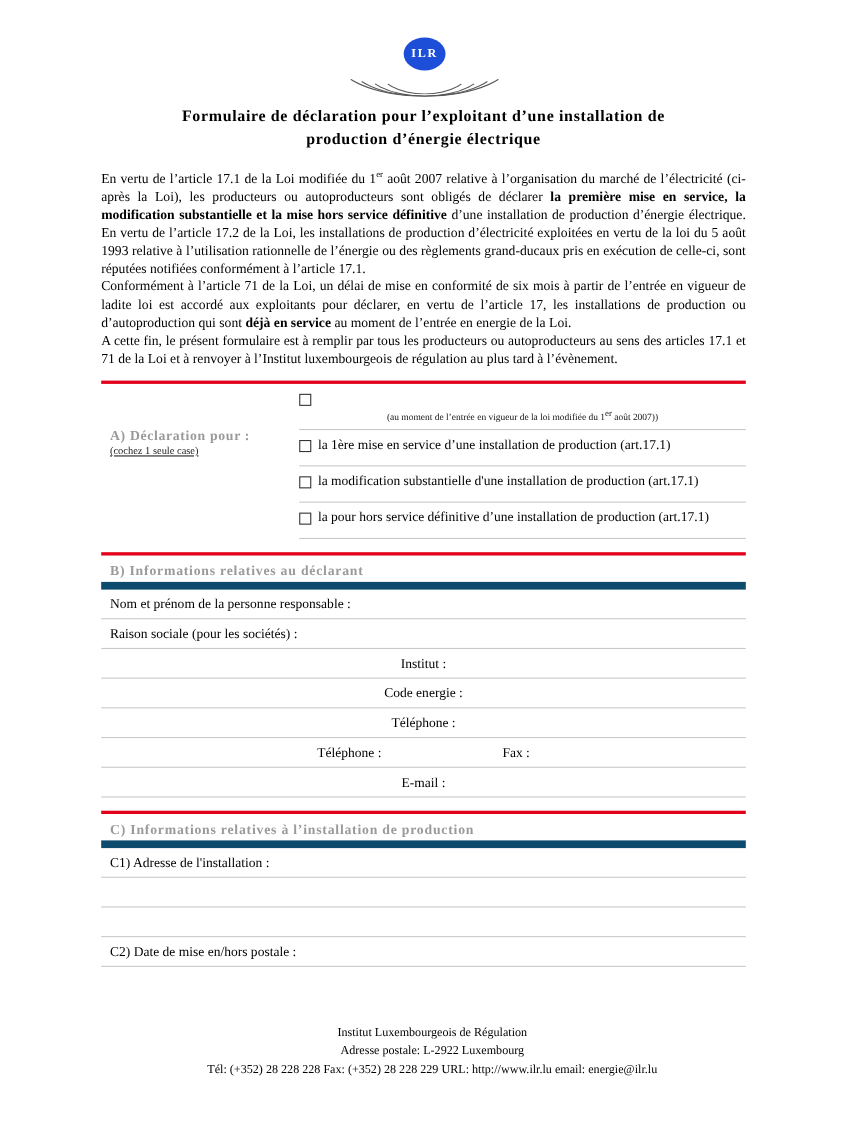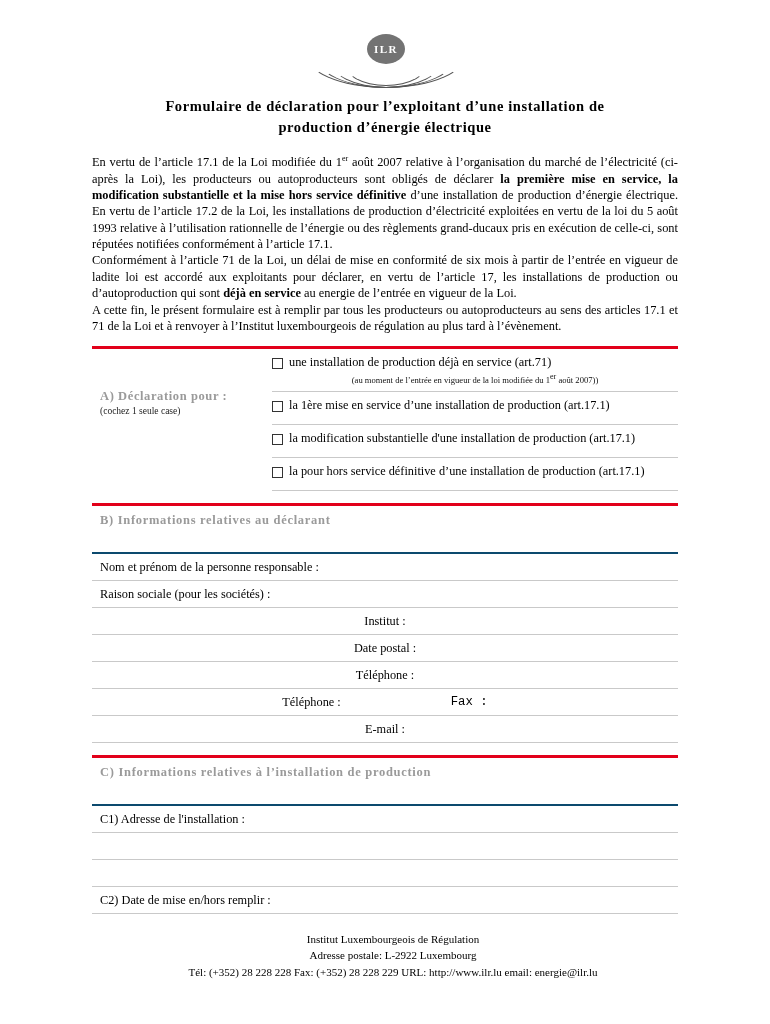--- a/index.html
+++ b/index.html
@@ -34,21 +34,21 @@
     width: 180px;
     height: 62px;
   }
   .logo .disc {
     position: absolute;
     left: 72px;
     top: 0px;
     width: 38px;
     height: 30px;
     border-radius: 50%;
-    background: #737373;
+    background: #1d4ed8;
     display: flex;
     align-items: center;
     justify-content: center;
   }
   .logo .disc span {
     color: #fff;
     font-family: "Liberation Serif", serif;
     font-size: 11px;
     letter-spacing: 1.5px;
     font-weight: bold;
@@ -92,22 +92,22 @@
   .red-rule {
     height: 3px;
     background: #e2001a;
     margin-top: 12px;
   }
   .grey-head {
     color: #9a9a9a;
     font-weight: bold;
     font-size: 12.5px;
     letter-spacing: 0.7px;
-    padding: 7px 0 24px 8px;
-    border-bottom: 2px solid #0c4a6e;
+    padding: 7px 0 2px 8px;
+    border-bottom: 7px solid #0c4a6e;
   }
 
   
   .sectionA {
     display: flex;
     align-items: stretch;
   }
   .sectionA .left {
     width: 180px;
     padding-top: 40px;
@@ -117,20 +117,21 @@
   .sectionA .left .a-title {
     color: #9a9a9a;
     font-weight: bold;
     font-size: 12.5px;
     letter-spacing: 0.6px;
   }
   .sectionA .left .a-sub {
     font-size: 9.5px;
     color: #222;
     margin-top: 2px;
+    text-decoration: underline;
   }
   .sectionA .right {
     flex: 1;
   }
   .opt-row {
     border-bottom: 1px solid #c9c9c9;
     padding: 6px 0 6px 0;
     font-size: 12.3px;
     min-height: 20px;
   }
@@ -160,21 +161,20 @@
     display: flex;
     align-items: center;
     font-size: 12.3px;
     padding-left: 8px;
     box-sizing: border-box;
   }
   .field-row.center { justify-content: center; padding-left: 0; }
   .field-row .lbl { white-space: nowrap; }
   .field-row .lbl-right {
     margin-left: 110px;
-    font-family: Liberation Mono, monospace;
   }
   .field-row.tel {
     justify-content: center;
     padding-left: 0;
   }
   .blank-row {
     border-bottom: 1px solid #c9c9c9;
     height: 26px;
   }
 
@@ -209,37 +209,36 @@
   <div class="doc-title">
     <span>Formulaire de déclaration pour l’exploitant d’une installation de</span>
     <span class="line2">production d’énergie électrique</span>
   </div>
 
   <div class="intro">
     <p>
       <span>En vertu de l’article 17.1 de la Loi modifiée du 1</span><sup>er</sup><span> août 2007 relative à l’organisation du marché de l’électricité (ci-après la Loi), les producteurs ou autoproducteurs sont obligés de déclarer </span><b>la première mise en service, la modification substantielle et la mise hors service définitive</b><span> d’une installation de production d’énergie électrique.  En vertu de l’article 17.2 de la Loi, les installations de production d’électricité exploitées en vertu de la loi du 5 août 1993 relative à l’utilisation rationnelle de l’énergie ou des règlements grand-ducaux pris en exécution de celle-ci, sont réputées notifiées conformément à l’article 17.1.</span>
     </p>
     <p>
-      <span>Conformément à l’article 71 de la Loi, un délai de mise en conformité de six mois à partir de l’entrée en vigueur de ladite loi est accordé aux exploitants pour déclarer, en vertu de l’article 17, les installations de production ou d’autoproduction qui sont </span><b>déjà en service</b><span> au energie de l’entrée en vigueur de la Loi.</span>
+      <span>Conformément à l’article 71 de la Loi, un délai de mise en conformité de six mois à partir de l’entrée en vigueur de ladite loi est accordé aux exploitants pour déclarer, en vertu de l’article 17, les installations de production ou d’autoproduction qui sont </span><b>déjà en service</b><span> au moment de l’entrée en energie de la Loi.</span>
     </p>
     <p>A cette fin, le présent formulaire est à remplir par tous les producteurs ou autoproducteurs au sens des articles 17.1 et 71 de la Loi et à renvoyer à l’Institut luxembourgeois de régulation au plus tard à l’évènement.</p>
   </div>
 
   <div class="red-rule"></div>
   <div class="sectionA">
     <div class="left">
       <div class="a-title">A) Déclaration pour :</div>
       <div class="a-sub">(cochez 1 seule case)</div>
     </div>
     <div class="right">
 
       <div class="opt-row">
         <div class="opt-line">
           <span class="cb"></span>
-          <span>une installation de production déjà en service (art.71)</span>
         </div>
         <div class="opt-note">
           <span>(au moment de l’entrée en vigueur de la loi modifiée du 1</span><sup>er</sup><span> août 2007))</span>
         </div>
       </div>
 
       <div class="opt-row">
         <div class="opt-line">
           <span class="cb"></span>
           <span>la 1ère mise en service d’une installation de production (art.17.1)</span>
@@ -269,21 +268,21 @@
     <div class="field-row">
       <span class="lbl">Nom et prénom de la personne responsable :</span>
     </div>
     <div class="field-row">
       <span class="lbl">Raison sociale (pour les sociétés) :</span>
     </div>
     <div class="field-row center">
       <span class="lbl">Institut :</span>
     </div>
     <div class="field-row center">
-      <span class="lbl">Date postal :</span>
+      <span class="lbl">Code energie :</span>
     </div>
     <div class="field-row center">
       <span class="lbl">Téléphone :</span>
     </div>
     <div class="field-row tel">
       <span class="lbl">Téléphone :</span>
       <span class="lbl lbl-right">Fax :</span>
     </div>
     <div class="field-row center">
       <span class="lbl">E-mail :</span>
@@ -292,21 +291,21 @@
 
   <div class="red-rule"></div>
   <div class="grey-head">C) Informations relatives à l’installation de production</div>
   <div>
     <div class="field-row">
       <span class="lbl">C1) Adresse de l'installation :</span>
     </div>
     <div class="blank-row"></div>
     <div class="blank-row"></div>
     <div class="field-row">
-      <span class="lbl">C2) Date de mise en/hors remplir :</span>
+      <span class="lbl">C2) Date de mise en/hors postale :</span>
     </div>
   </div>
 
   <div class="footer">
     <div>Institut Luxembourgeois de Régulation</div>
     <div>Adresse postale: L-2922 Luxembourg</div>
     <div>Tél: (+352) 28 228 228   Fax: (+352) 28 228 229   URL: http://www.ilr.lu  email: energie@ilr.lu</div>
   </div>
 
 </div>

